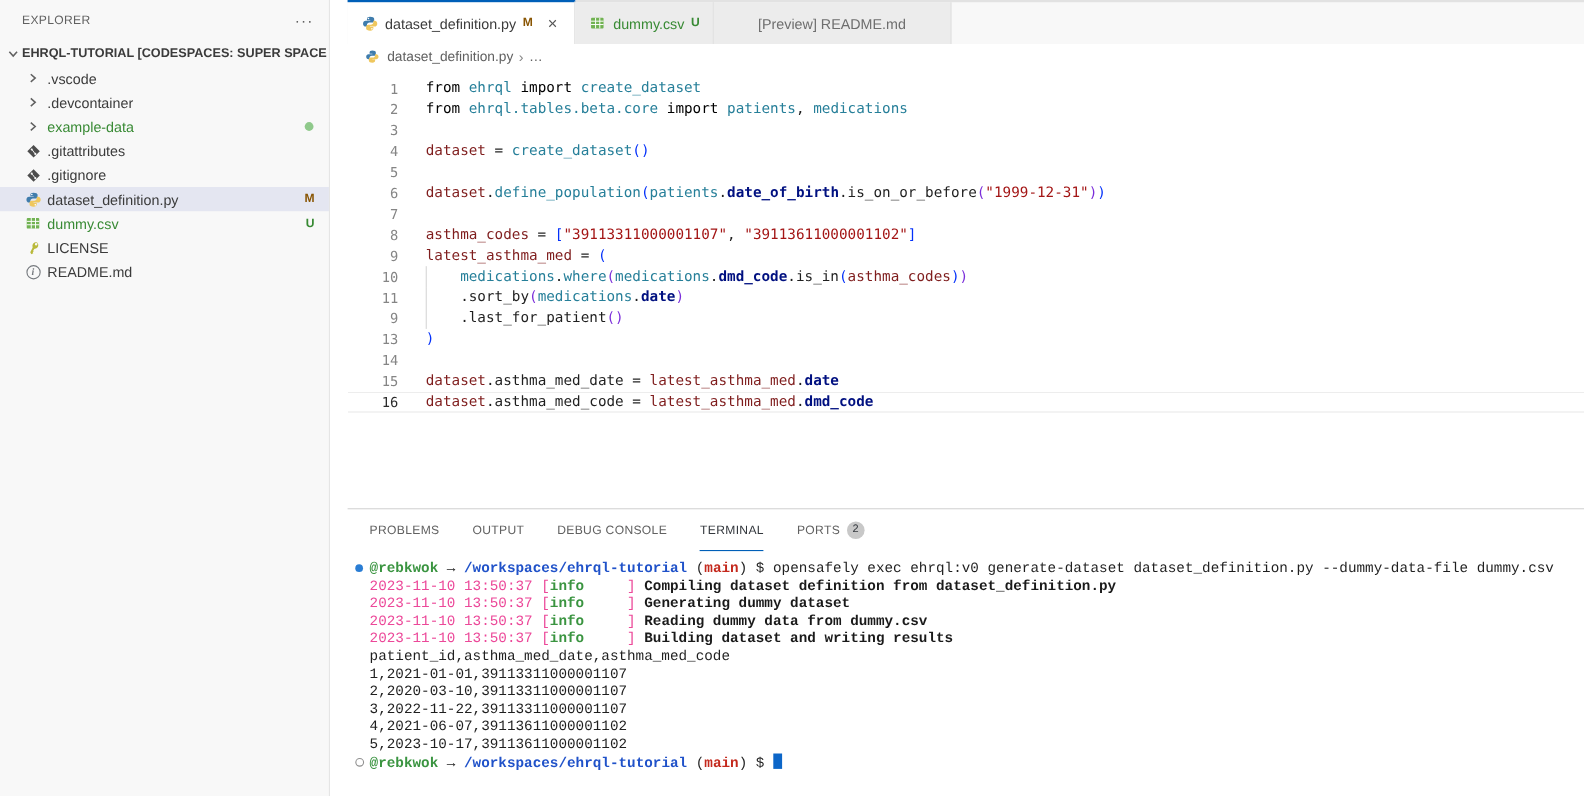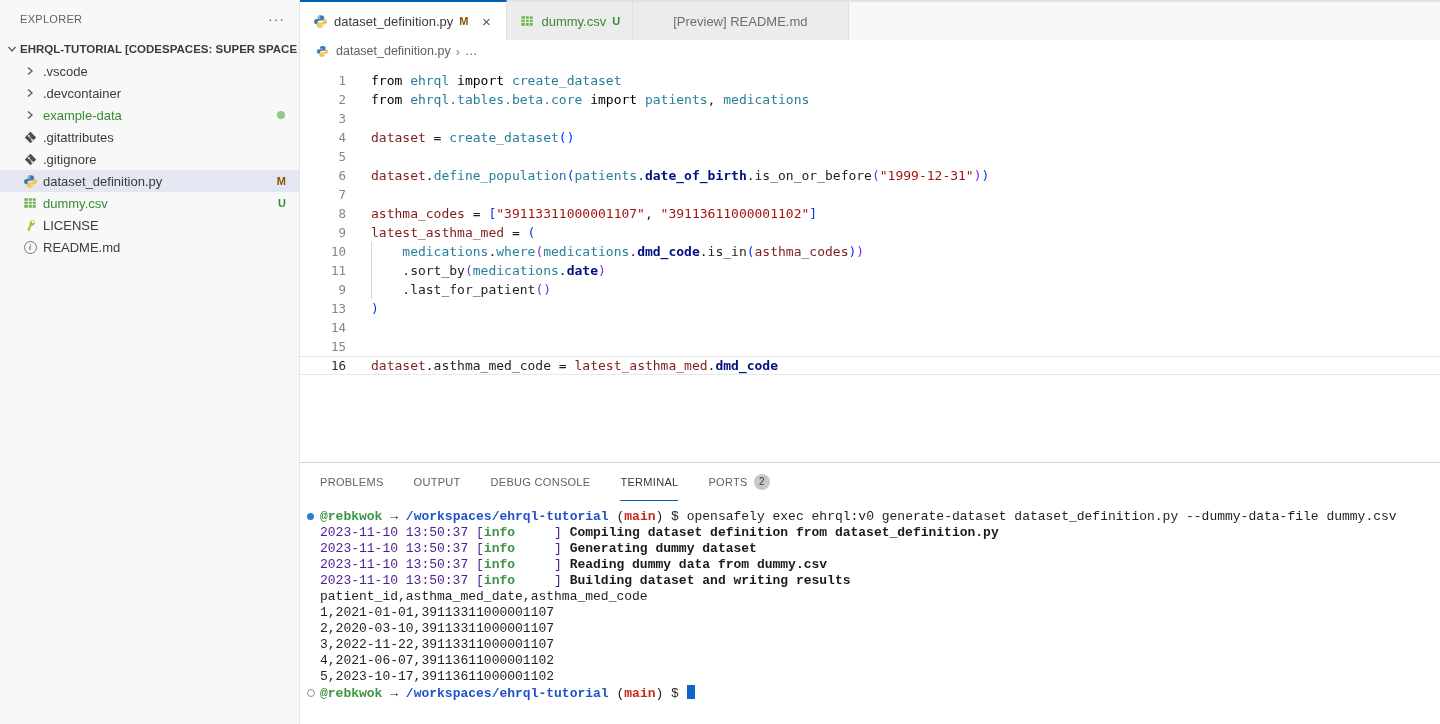--- a/index.html
+++ b/index.html
@@ -1,19 +1,19 @@
 <!DOCTYPE html>
 <html><head>
 <meta charset="utf-8">
 <style>
   * { box-sizing: border-box; margin: 0; padding: 0; }
   html,body { width:1440px; height:724px; overflow:hidden; }
   body { font-family:"Liberation Sans",sans-serif; font-size:13px; color:#3b3b3b; background:#fff; }
 
-  .app { display:flex; width:1440px; height:724px; }
+  .app { display:flex; width:1440px; height:724px;gap:16px; }
 
   
   .sidebar { width:300px; min-width:300px; background:#f8f8f8; border-right:1px solid #e5e5e5; position:relative; }
   .sidebar-header { height:38px; display:flex; align-items:center; justify-content:space-between; padding:0 14px 0 20px; }
   .sidebar-title { font-size:11px; color:#616161; letter-spacing:.3px; }
   .sidebar-more { color:#616161; font-size:14px; letter-spacing:1px; cursor:pointer; line-height:10px; }
   .ws-row { height:22px; display:flex; align-items:center; padding-left:4px; font-weight:bold; font-size:11.5px; color:#3b3b3b; cursor:pointer; }
   .ws-row .twisty { width:16px; height:16px; flex:none; display:flex; align-items:center; justify-content:center; }
   .ws-label { white-space:nowrap; overflow:hidden; }
   .file-list { width:100%; }
@@ -69,21 +69,21 @@
   .ptab .pbadge { background:#c8c8c8; color:#33373d; border-radius:50%; width:16px; height:16px; font-size:10px; display:flex; align-items:center; justify-content:center; letter-spacing:0; }
 
   .terminal { flex:1; padding:8px 16px 0 6px; font-family:Liberation Mono, monospace; font-size:13px; overflow:hidden; }
   .t-line { display:flex; height:16px; line-height:16px; white-space:pre; }
   .t-deco { width:14px; flex:none; position:relative; }
   .t-deco.filled::before { content:""; position:absolute; left:1px; top:4px; width:7px; height:7px; border-radius:50%; background:#2a7dd4; }
   .t-deco.open::before { content:""; position:absolute; left:1px; top:4px; width:6px; height:6px; border-radius:50%; border:1px solid #909090; background:transparent; }
   .t-user   { color:#3a9440; font-weight:bold; }
   .t-dir    { color:#2052c9; font-weight:bold; }
   .t-branch { color:#c4291d; font-weight:bold; }
-  .t-dim    { color:#4c1d95; }
+  .t-dim    { color:#ec4899; }
   .t-info   { color:#3a9440; font-weight:bold; }
   .t-msg    { color:#1a1a1a; font-weight:bold; }
   .t-txt    { color:#1f1f1f; }
   .t-cursor { display:inline-block; width:8px; height:14px; background:#0c66c8; margin-bottom:-2px; }
 </style>
 </head>
 <body>
 
 <div class="app">
 
@@ -261,21 +261,21 @@
           <div class="code-line"><span class="ln">5</span><span class="lt"></span></div>
           <div class="code-line"><span class="ln">6</span><span class="lt"><span class="c-var">dataset</span><span class="c-txt">.</span><span class="c-mod">define_population</span><span class="c-b1">(</span><span class="c-mod">patients</span><span class="c-txt">.</span><span class="c-prop">date_of_birth</span><span class="c-txt">.is_on_or_before</span><span class="c-b2">(</span><span class="c-str">"1999-12-31"</span><span class="c-b2">)</span><span class="c-b1">)</span></span></div>
           <div class="code-line"><span class="ln">7</span><span class="lt"></span></div>
           <div class="code-line"><span class="ln">8</span><span class="lt"><span class="c-var">asthma_codes</span><span class="c-txt"> = </span><span class="c-b1">[</span><span class="c-str">"39113311000001107"</span><span class="c-txt">, </span><span class="c-str">"39113611000001102"</span><span class="c-b1">]</span></span></div>
           <div class="code-line"><span class="ln">9</span><span class="lt"><span class="c-var">latest_asthma_med</span><span class="c-txt"> = </span><span class="c-b1">(</span></span></div>
           <div class="code-line guide"><span class="ln">10</span><span class="lt"><span class="c-txt">    </span><span class="c-mod">medications</span><span class="c-txt">.</span><span class="c-mod">where</span><span class="c-b2">(</span><span class="c-mod">medications</span><span class="c-txt">.</span><span class="c-prop">dmd_code</span><span class="c-txt">.is_in</span><span class="c-b1">(</span><span class="c-var">asthma_codes</span><span class="c-b1">)</span><span class="c-b2">)</span></span></div>
           <div class="code-line guide"><span class="ln">11</span><span class="lt"><span class="c-txt">    .sort_by</span><span class="c-b2">(</span><span class="c-mod">medications</span><span class="c-txt">.</span><span class="c-prop">date</span><span class="c-b2">)</span></span></div>
           <div class="code-line guide"><span class="ln">9</span><span class="lt"><span class="c-txt">    .last_for_patient</span><span class="c-b2">()</span></span></div>
           <div class="code-line"><span class="ln">13</span><span class="lt"><span class="c-b1">)</span></span></div>
           <div class="code-line"><span class="ln">14</span><span class="lt"></span></div>
-          <div class="code-line"><span class="ln">15</span></div>
+          <div class="code-line"><span class="ln">15</span><span class="lt"><span class="c-var">dataset</span><span class="c-txt">.asthma_med_date = </span><span class="c-var">latest_asthma_med</span><span class="c-txt">.</span><span class="c-prop">date</span></span></div>
           <div class="code-line active"><span class="ln">16</span><span class="lt"><span class="c-var">dataset</span><span class="c-txt">.asthma_med_code = </span><span class="c-var">latest_asthma_med</span><span class="c-txt">.</span><span class="c-prop">dmd_code</span></span></div>
         </div>
     </div>
 
     <div class="panel">
       <div class="panel-tabs">
         <span class="ptab">
             <span>PROBLEMS</span>
           </span>
         <span class="ptab">

